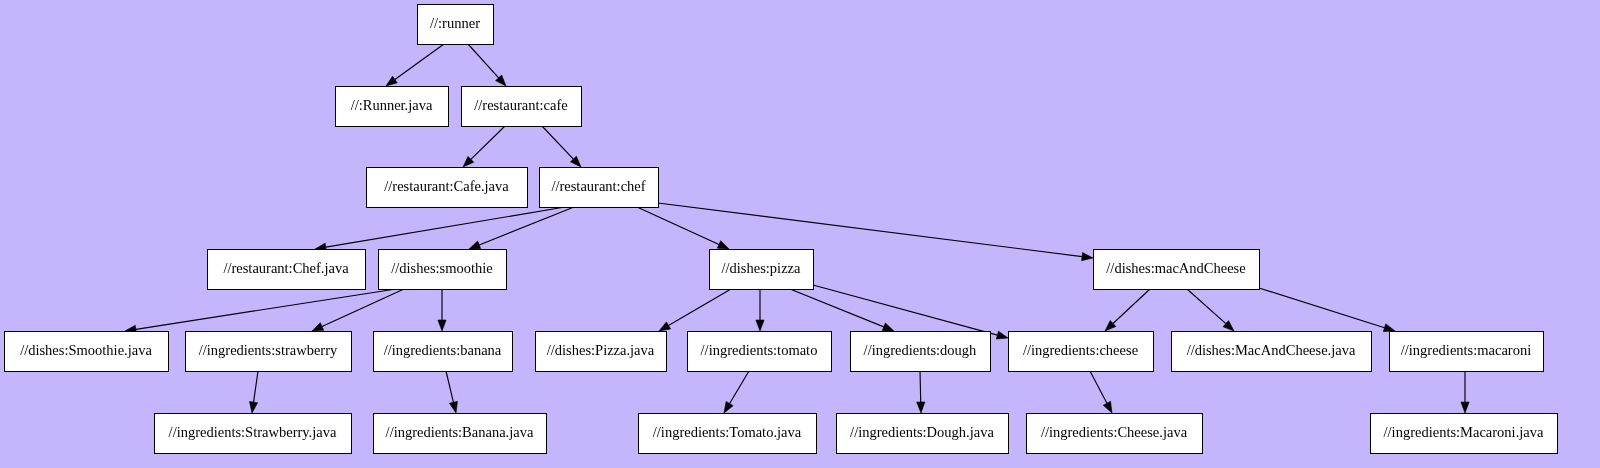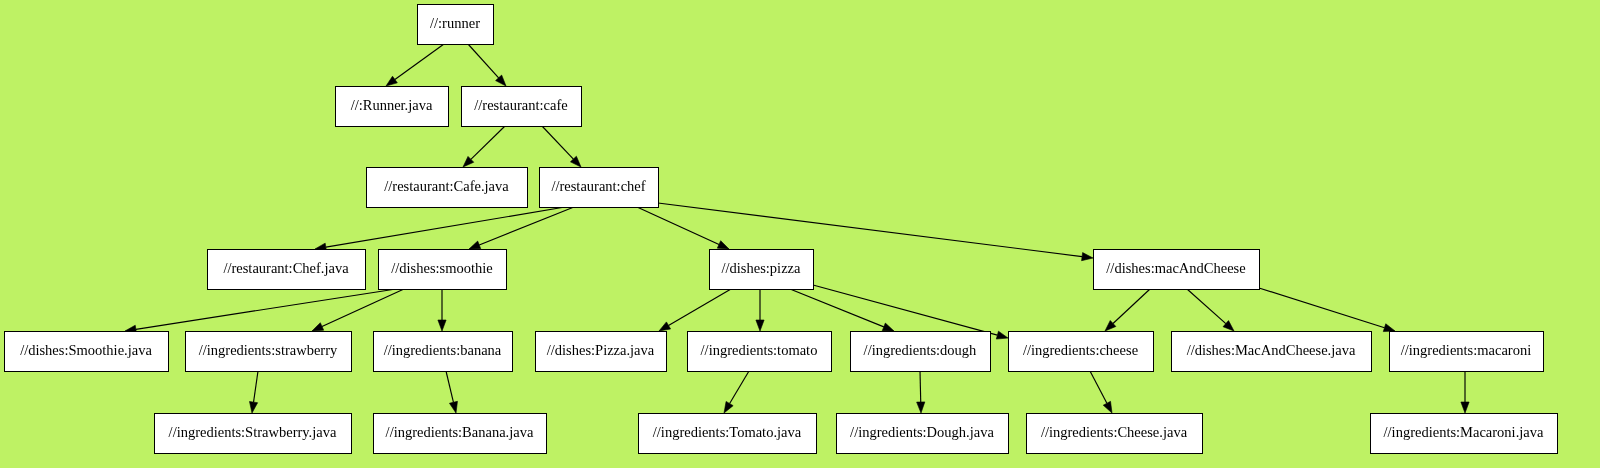--- a/index.html
+++ b/index.html
@@ -4,21 +4,21 @@
 <style>
   html, body {
     margin: 0;
     padding: 0;
     background: #ffffff;
   }
   #graph-root {
     position: relative;
     width: 1600px;
     height: 468px;
-    background: #bef264;
+    background: #c4b5fd;
     overflow: hidden;
   }
   svg#graph-svg {
     position: absolute;
     left: 0;
     top: 0;
     width: 1600px;
     height: 468px;
     display: block;
   }

